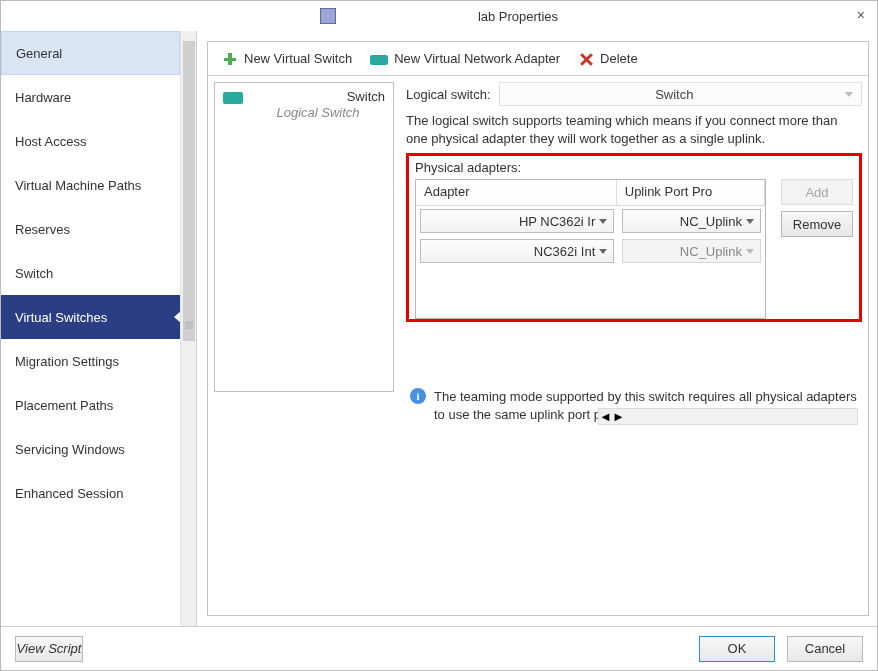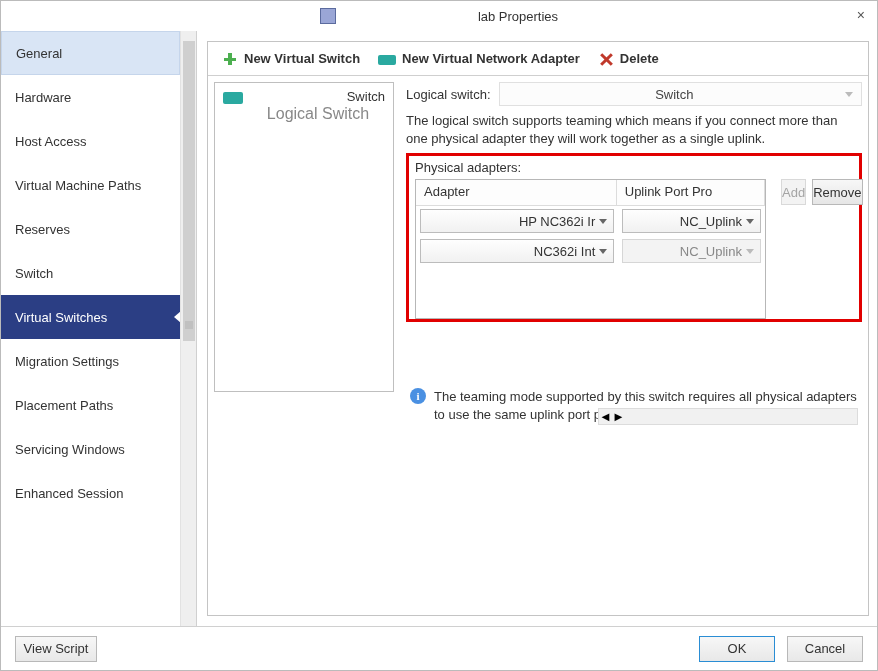--- a/index.html
+++ b/index.html
@@ -14,37 +14,37 @@
     .sidebar-item { height: 44px; display: flex; align-items: center; padding-left: 14px; color: #333; cursor: pointer; font-size: 14px; }
     .sidebar-item.highlighted { background: #d9e5f5; border: 1px solid #c5d5eb; }
     .sidebar-item.selected { background: #2b3e84; color: #fff; position: relative; }
     .sidebar-item.selected::after { content: ""; position: absolute; right: -1px; top: 50%; transform: translateY(-50%); border-top: 6px solid transparent; border-bottom: 6px solid transparent; border-right: 7px solid #fff; }
     .scroll-gutter { width: 16px; background: #efefef; position: relative; border-left: 1px solid #e2e2e2; }
     .scroll-thumb { position: absolute; left: 2px; width: 12px; top: 10px; height: 300px; background: #cfcfcf; border-radius: 0; }
     .scroll-nub2 { position: absolute; left: 4px; width: 8px; height: 8px; background: #c0c0c0; top: 290px; }
     .content { flex: 1; padding: 10px 8px 10px 10px; }
     .panel { border: 1px solid #c4c4c4; height: 575px; position: relative; background: #fff; }
     .toolbar { height: 34px; border-bottom: 1px solid #cfcfcf; display: flex; align-items: center; padding: 0 8px; gap: 6px; }
-    .tb-btn { display: flex; align-items: center; gap: 6px; padding: 2px 6px; color: #333; cursor: pointer; font-weight: bold; }
+    .tb-btn { display: flex; align-items: center; gap: 6px; padding: 2px 6px; color: #333; cursor: pointer; }
     .tb-icon { width: 16px; height: 16px; display: inline-block; }
     .icon-plus { position: relative; }
     .icon-plus::before { content: ""; position: absolute; left: 2px; top: 7px; width: 12px; height: 3px; background: #4caf50; }
     .icon-plus::after { content: ""; position: absolute; left: 6px; top: 2px; width: 4px; height: 12px; background: #4caf50; }
     .icon-netadapter { background: #2aa9a0; width: 18px; height: 10px; border-radius: 2px; margin-top: 3px; }
     .icon-delete { position: relative; }
     .icon-delete::before, .icon-delete::after { content: ""; position: absolute; left: 1px; top: 7px; width: 15px; height: 3px; background: #c0392b; }
     .icon-delete::before { transform: rotate(45deg); }
     .icon-delete::after { transform: rotate(-45deg); }
     .panel-body { display: flex; height: calc(100% - 34px); }
     .switch-list { width: 180px; height: 310px; border: 1px solid #bfbfbf; margin: 6px; overflow: auto; }
     .switch-item { padding: 6px 8px 4px 8px; display: flex; align-items: flex-start; gap: 8px; }
     .switch-item-icon { width: 20px; height: 12px; background: #2aa9a0; border-radius: 2px; margin-top: 3px; flex-shrink: 0; }
     .switch-item-txt { flex: 1; }
     .switch-name { font-size: 13px; color: #333; text-align: right; }
-    .switch-sub { font-size: 16px; color: #888; text-align: center; margin-top: 1px; }
+    .switch-sub { font-size: 13px; color: #888; font-style: italic; text-align: center; margin-top: 1px; }
     .right-pane { flex: 1; padding: 6px 6px; position: relative; }
     .row1 { display: flex; align-items: center; gap: 8px; margin-bottom: 6px; }
     .row1 label { font-size: 13px; color: #333; }
     .logical-dd { flex: 1; height: 24px; border: 1px solid #e0e0e0; background: #fcfcfc; display: flex; align-items: center; justify-content: center; padding: 0 20px 0 8px; position: relative; color: #444; }
     .logical-dd::after { content: ""; position: absolute; right: 8px; top: 9px; border-left: 4px solid transparent; border-right: 4px solid transparent; border-top: 5px solid #bbb; }
     .desc { color: #333; font-size: 13px; margin-bottom: 6px; line-height: 1.35; }
     .highlight-box { border: 3px solid #e10000; padding: 4px 6px 0 6px; margin-bottom: 10px; }
     .section-label { color: #333; margin-bottom: 4px; }
     .adapters-row { display: flex; gap: 15px; }
     .adapters-table { flex: 1; border: 1px solid #b7b7b7; height: 140px; position: relative; background: #fff; }
@@ -53,33 +53,33 @@
     .ath .c1 { flex: 1.4; }
     .ath .c2 { flex: 1; }
     .atr { display: flex; height: 30px; align-items: center; }
     .atr .cell { padding: 2px 4px; }
     .atr .c1 { flex: 1.4; }
     .atr .c2 { flex: 1; }
     .dd { height: 24px; width: 100%; border: 1px solid #bcbcbc; background: linear-gradient(#fefefe,#f1f1f1); display: flex; align-items: center; justify-content: flex-end; position: relative; padding-right: 18px; font-size: 13px; color: #333; }
     .dd::after { content: ""; position: absolute; right: 6px; top: 9px; border-left: 4px solid transparent; border-right: 4px solid transparent; border-top: 5px solid #666; }
     .dd.disabled { background: #f3f3f3; color: #888; border-color: #d6d6d6;}
     .dd.disabled::after { border-top-color: #bbb;}
-    .side-btns { display: flex; flex-direction: row; gap: 6px; width: 72px; }
+    .side-btns { display: flex; flex-direction: column; gap: 6px; width: 72px; }
     .btn { height: 26px; border: 1px solid #b8b8b8; background: linear-gradient(#f7f7f7,#e6e6e6); font-size: 13px; color: #333; cursor: pointer; }
     .btn:disabled { color: #a4a4a4; background: #f3f3f3; border-color: #d9d9d9; cursor: default; }
     .info-row { display: flex; gap: 8px; margin-top: 18px; padding: 0 4px; }
     .info-icon { width: 16px; height: 16px; border-radius: 50%; background: #4a90e2; color: #fff; font-weight: bold; font-size: 11px; display: flex; align-items: center; justify-content: center; font-family: Georgia, serif; flex-shrink: 0; }
     .info-text { color: #333; font-size: 13px; line-height: 1.35; }
     .second-scroll-area { position: absolute; left: 198px; right: 10px; bottom: 190px; }
     .second-scroll { height: 17px; background: #f1f1f1; display: flex; align-items: center; border: 1px solid #dcdcdc; }
     .footer { height: 44px; border-top: 1px solid #d0d0d0; display: flex; align-items: center; padding: 0 14px; gap: 12px; }
     .footer .spacer { flex: 1; }
     .footer .fbtn { width: 76px; height: 26px; border: 1px solid #b8b8b8; background: linear-gradient(#f7f7f7,#e8e8e8); font-size: 13px; color: #333; cursor: pointer; }
     .footer .fbtn.default { border: 1px solid #2a8dd4; }
-    .footer .viewscript { width: 82px; }
+    .footer .viewscript { width: 68px; font-style: italic; }
   </style>
 </head>
 <body>
 
 <div class="titlebar">
   <div class="title-icon"></div>
   <div class="title-text">lab Properties</div>
   <div class="close-x">×</div>
 </div>
 

